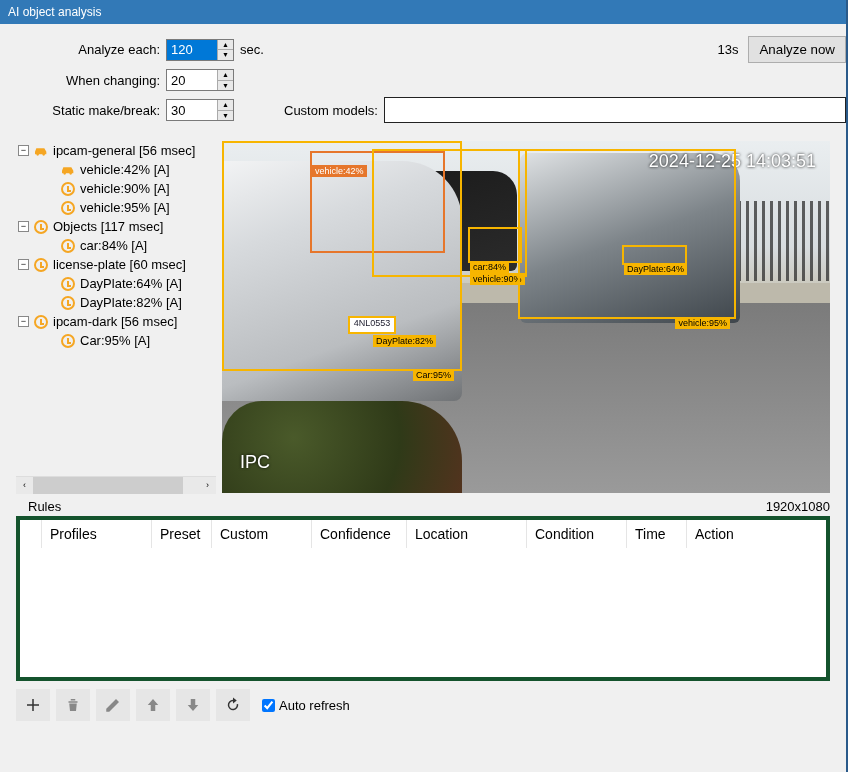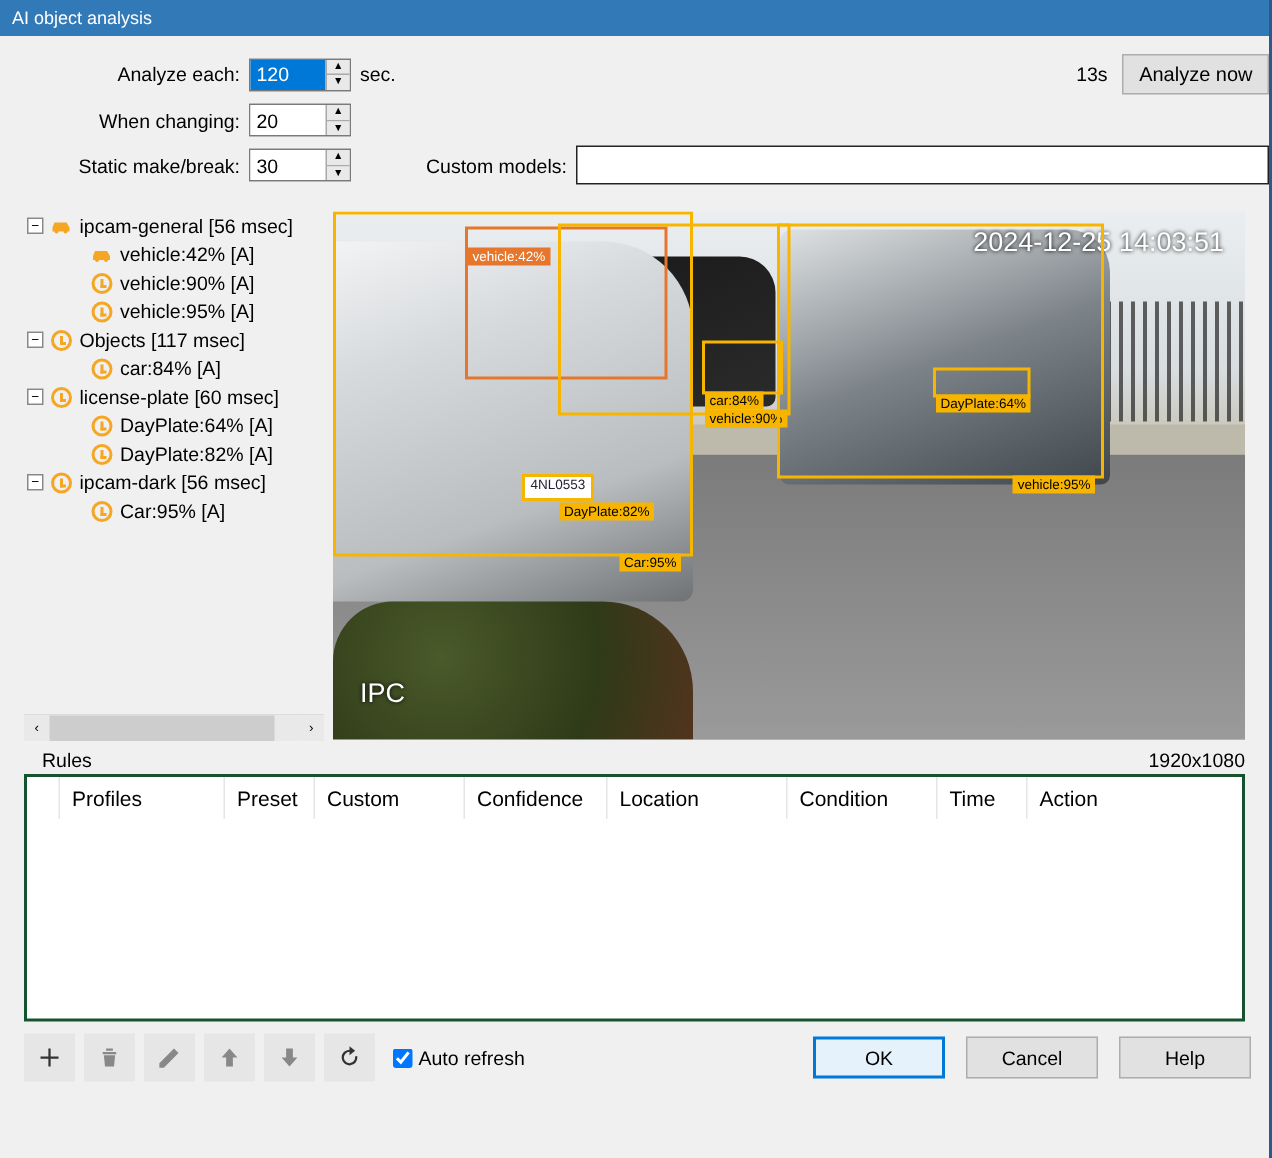--- a/index.html
+++ b/index.html
@@ -224,38 +224,38 @@
   .camname {
     position: absolute; left: 18px; bottom: 20px;
     color:#fff; font-size:18px; text-shadow:0 0 3px #000;
   }
   .rules-hdr {
     display: flex; justify-content: space-between;
     padding: 6px 16px 2px 28px;
   }
   .rules-grid {
     margin: 0 16px;
-    border: 2px solid #14532d;
+    border: 4px solid #14532d;
     background: #fff;
     height: 165px;
   }
   .rules-grid .ghead {
     display: flex;
     border-bottom: 1px solid transparent;
     background: #fff;
   }
   .gh-cell {
     padding: 6px 8px;
     border-right: 1px solid #e5e5e5;
     font-size: 14px;
   }
   .toolbar {
     display: flex;
     align-items: center;
-    padding: 8px 12px 10px 16px;
+    padding: 8px 32px 10px 16px;
     gap: 6px;
   }
   .tb-btn {
     width: 34px; height: 32px;
     background: #e6e6e6;
     display:flex; align-items:center; justify-content:center;
     cursor: pointer;
     color: #555;
   }
   .tb-btn svg { width: 18px; height: 18px; }
@@ -505,18 +505,13 @@
   </div>
   <div class="tb-btn">
     <svg viewBox="0 0 24 24">
         <path fill="#333" d="M12 5a7 7 0 1 0 6.9 5.7l-2 .4A5 5 0 1 1 12 7v3l5-4-5-4z"></path>
       </svg>
   </div>
   <label class="auto-refresh">
     <input type="checkbox" checked="" style="">
     <span>Auto refresh</span>
   </label>
-  <div class="dlg-btns">
-    <div class="dlg-btn primary">OK</div>
-    <div class="dlg-btn">Cancel</div>
-    <div class="dlg-btn">Help</div>
-  </div>
 </div>
 
 </body></html>

